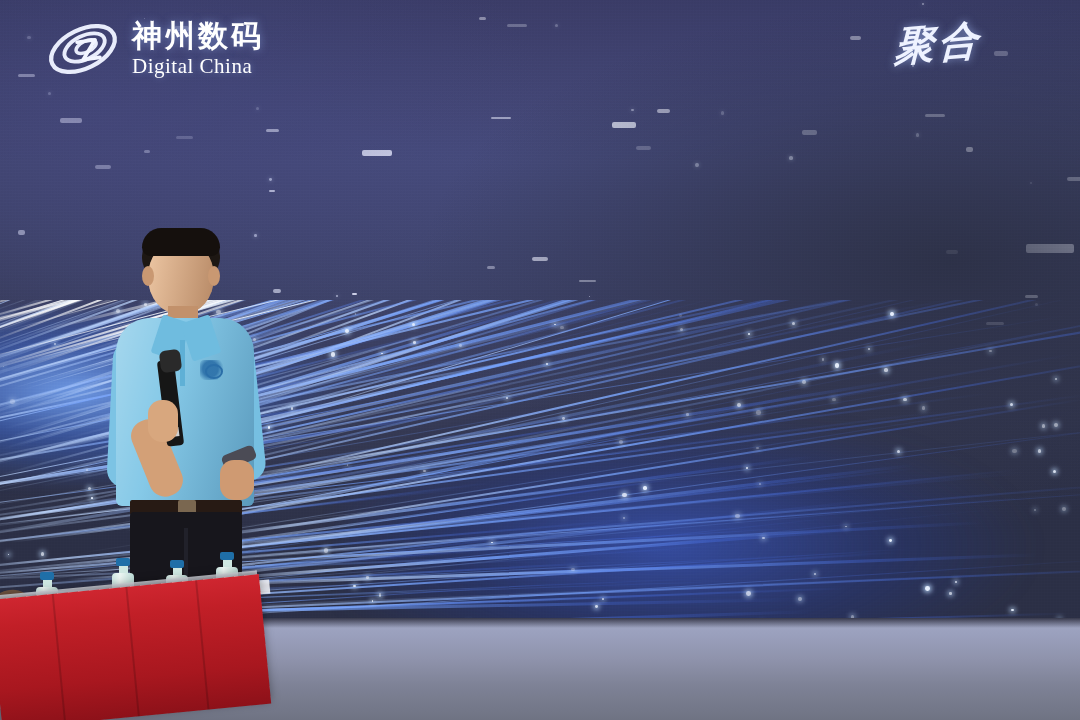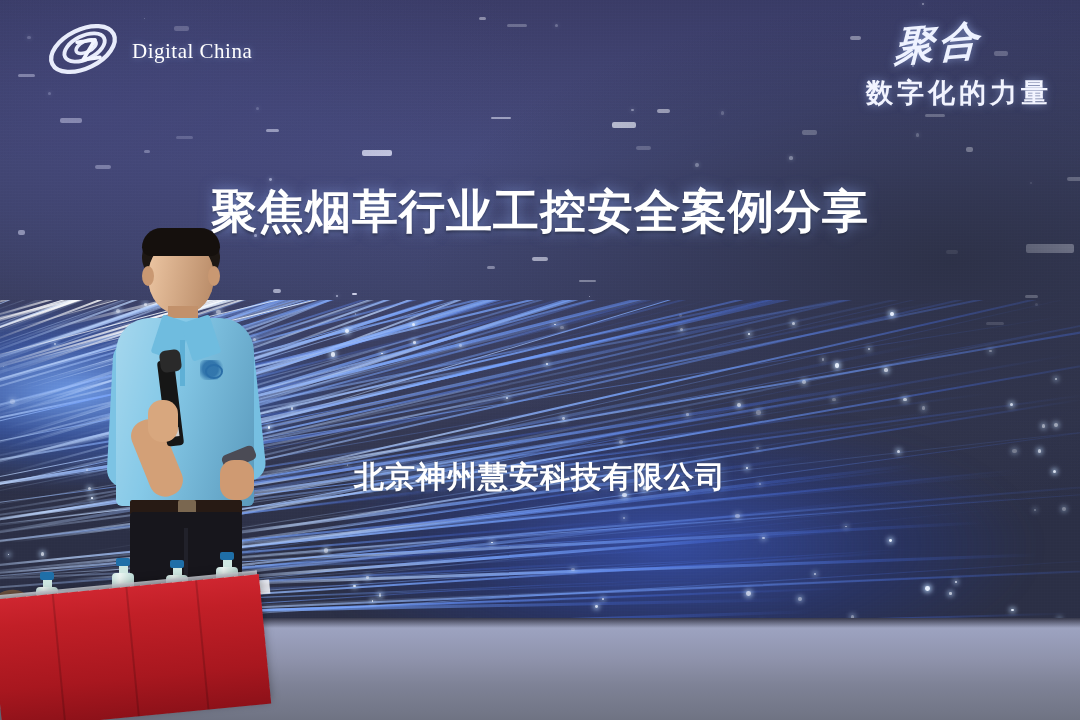--- a/index.html
+++ b/index.html
@@ -582,31 +582,29 @@
     <div class="logo-dc">
       <svg class="logo-mark" viewBox="0 0 100 80">
         <g fill="none" stroke="#e8ecfb" stroke-linecap="round">
           <ellipse cx="50" cy="40" rx="44" ry="25" stroke-width="5.5" transform="rotate(-26 50 40)"></ellipse>
           <ellipse cx="52" cy="38" rx="28" ry="15" stroke-width="5" transform="rotate(-26 52 38)"></ellipse>
           <ellipse cx="54" cy="37" rx="14" ry="7" stroke-width="4.5" transform="rotate(-26 54 37)"></ellipse>
         </g>
         <path d="M40 26 L70 26 L46 56 L74 56" stroke="#f2f5ff" stroke-width="6" fill="none" stroke-linecap="round" stroke-linejoin="round" transform="rotate(-8 55 40) scale(.78) translate(16,12)"></path>
       </svg>
       <div class="logo-words">
+        <span class="logo-cn">神州数码</span>
         <span class="logo-en">Digital China</span>
       </div>
     </div>
 
     <div class="slogan">
       <div class="slogan-big">聚合</div>
-      <div class="slogan-sub">数字化的力量</div>
     </div>
 
-    <div class="slide-title">聚焦烟草行业工控安全案例分享</div>
-    <div class="slide-company">北京神州慧安科技有限公司</div>
   </div>
 
   <div class="floor"></div>
   <div class="floor-shadow"></div>
 
   <div class="person">
     <div class="ps hair"></div>
     <div class="ps head"></div>
     <div class="ps face-sh"></div>
     <div class="ps ear-l"></div>

